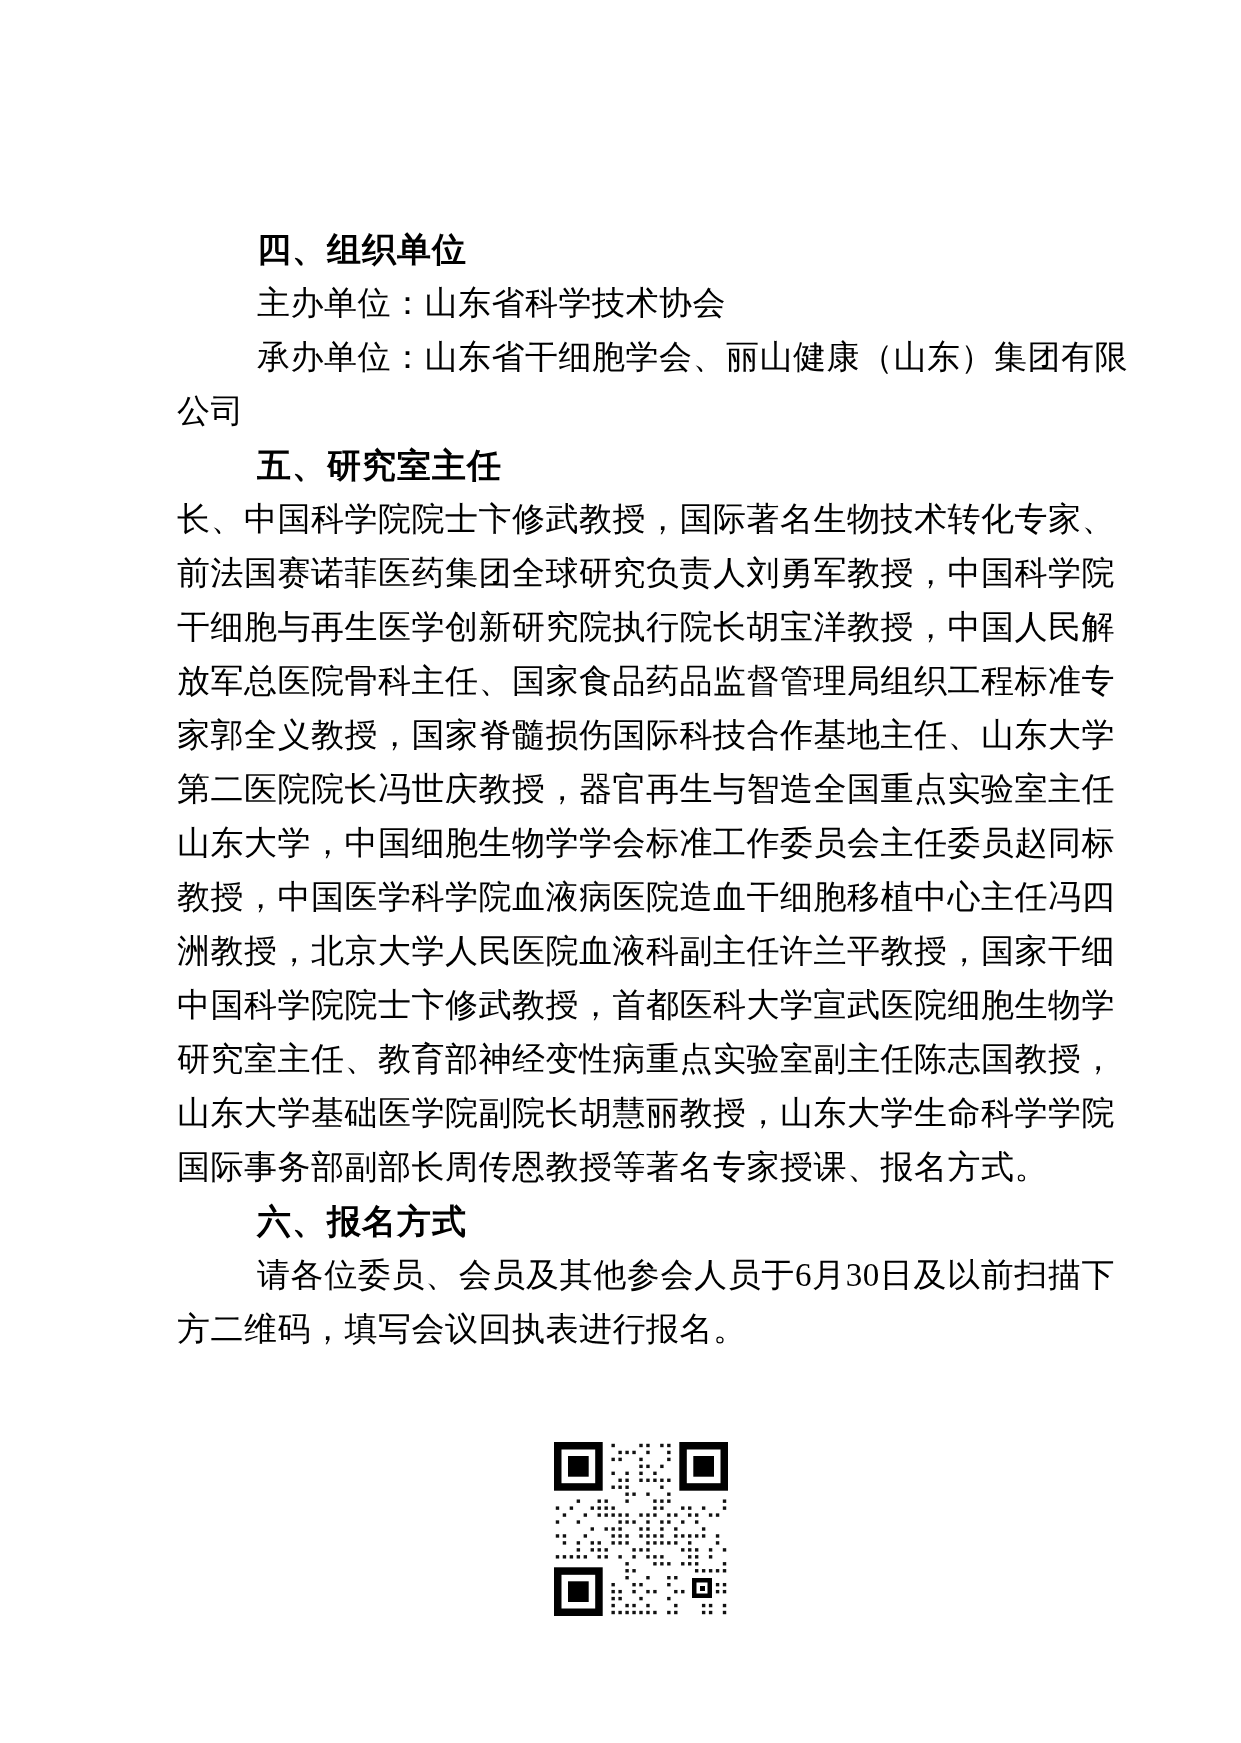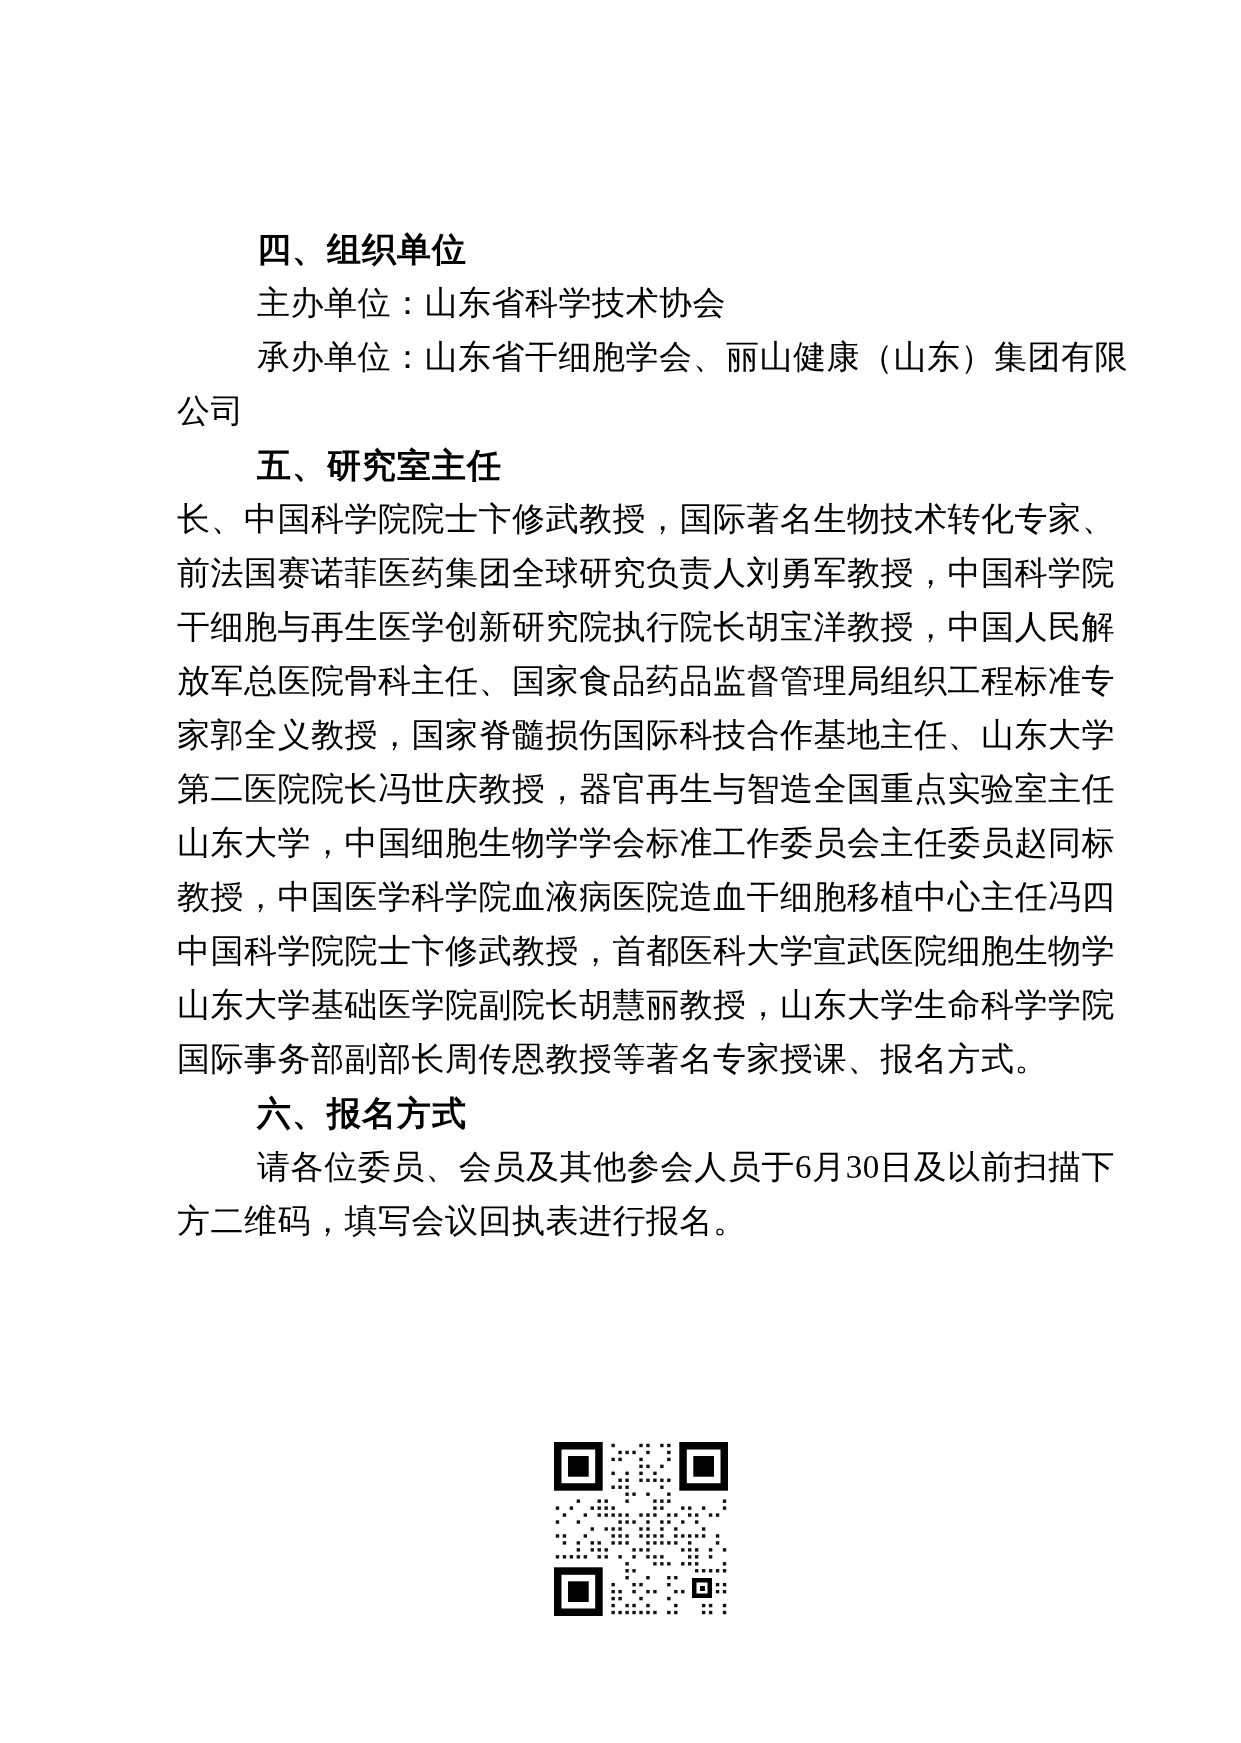--- a/index.html
+++ b/index.html
@@ -58,21 +58,23 @@
 
     <div class="ln heading">五、研究室主任</div>
     <div class="ln just">长、中国科学院院士卞修武教授，国际著名生物技术转化专家、</div>
     <div class="ln just">前法国赛诺菲医药集团全球研究负责人刘勇军教授，中国科学院</div>
     <div class="ln just">干细胞与再生医学创新研究院执行院长胡宝洋教授，中国人民解</div>
     <div class="ln just">放军总医院骨科主任、国家食品药品监督管理局组织工程标准专</div>
     <div class="ln just">家郭全义教授，国家脊髓损伤国际科技合作基地主任、山东大学</div>
     <div class="ln just">第二医院院长冯世庆教授，器官再生与智造全国重点实验室主任</div>
     <div class="ln just">山东大学，中国细胞生物学学会标准工作委员会主任委员赵同标</div>
     <div class="ln just">教授，中国医学科学院血液病医院造血干细胞移植中心主任冯四</div>
+    <div class="ln just">洲教授，北京大学人民医院血液科副主任许兰平教授，国家干细</div>
     <div class="ln just">中国科学院院士卞修武教授，首都医科大学宣武医院细胞生物学</div>
+    <div class="ln just">研究室主任、教育部神经变性病重点实验室副主任陈志国教授，</div>
     <div class="ln just">山东大学基础医学院副院长胡慧丽教授，山东大学生命科学学院</div>
     <div class="ln">国际事务部副部长周传恩教授等著名专家授课、报名方式。</div>
 
     <div class="ln heading">六、报名方式</div>
     <div class="ln indent just">请各位委员、会员及其他参会人员于6月30日及以前扫描下</div>
     <div class="ln">方二维码，填写会议回执表进行报名。</div>
 
   </div>
 
   <div class="qr" id="qr">

